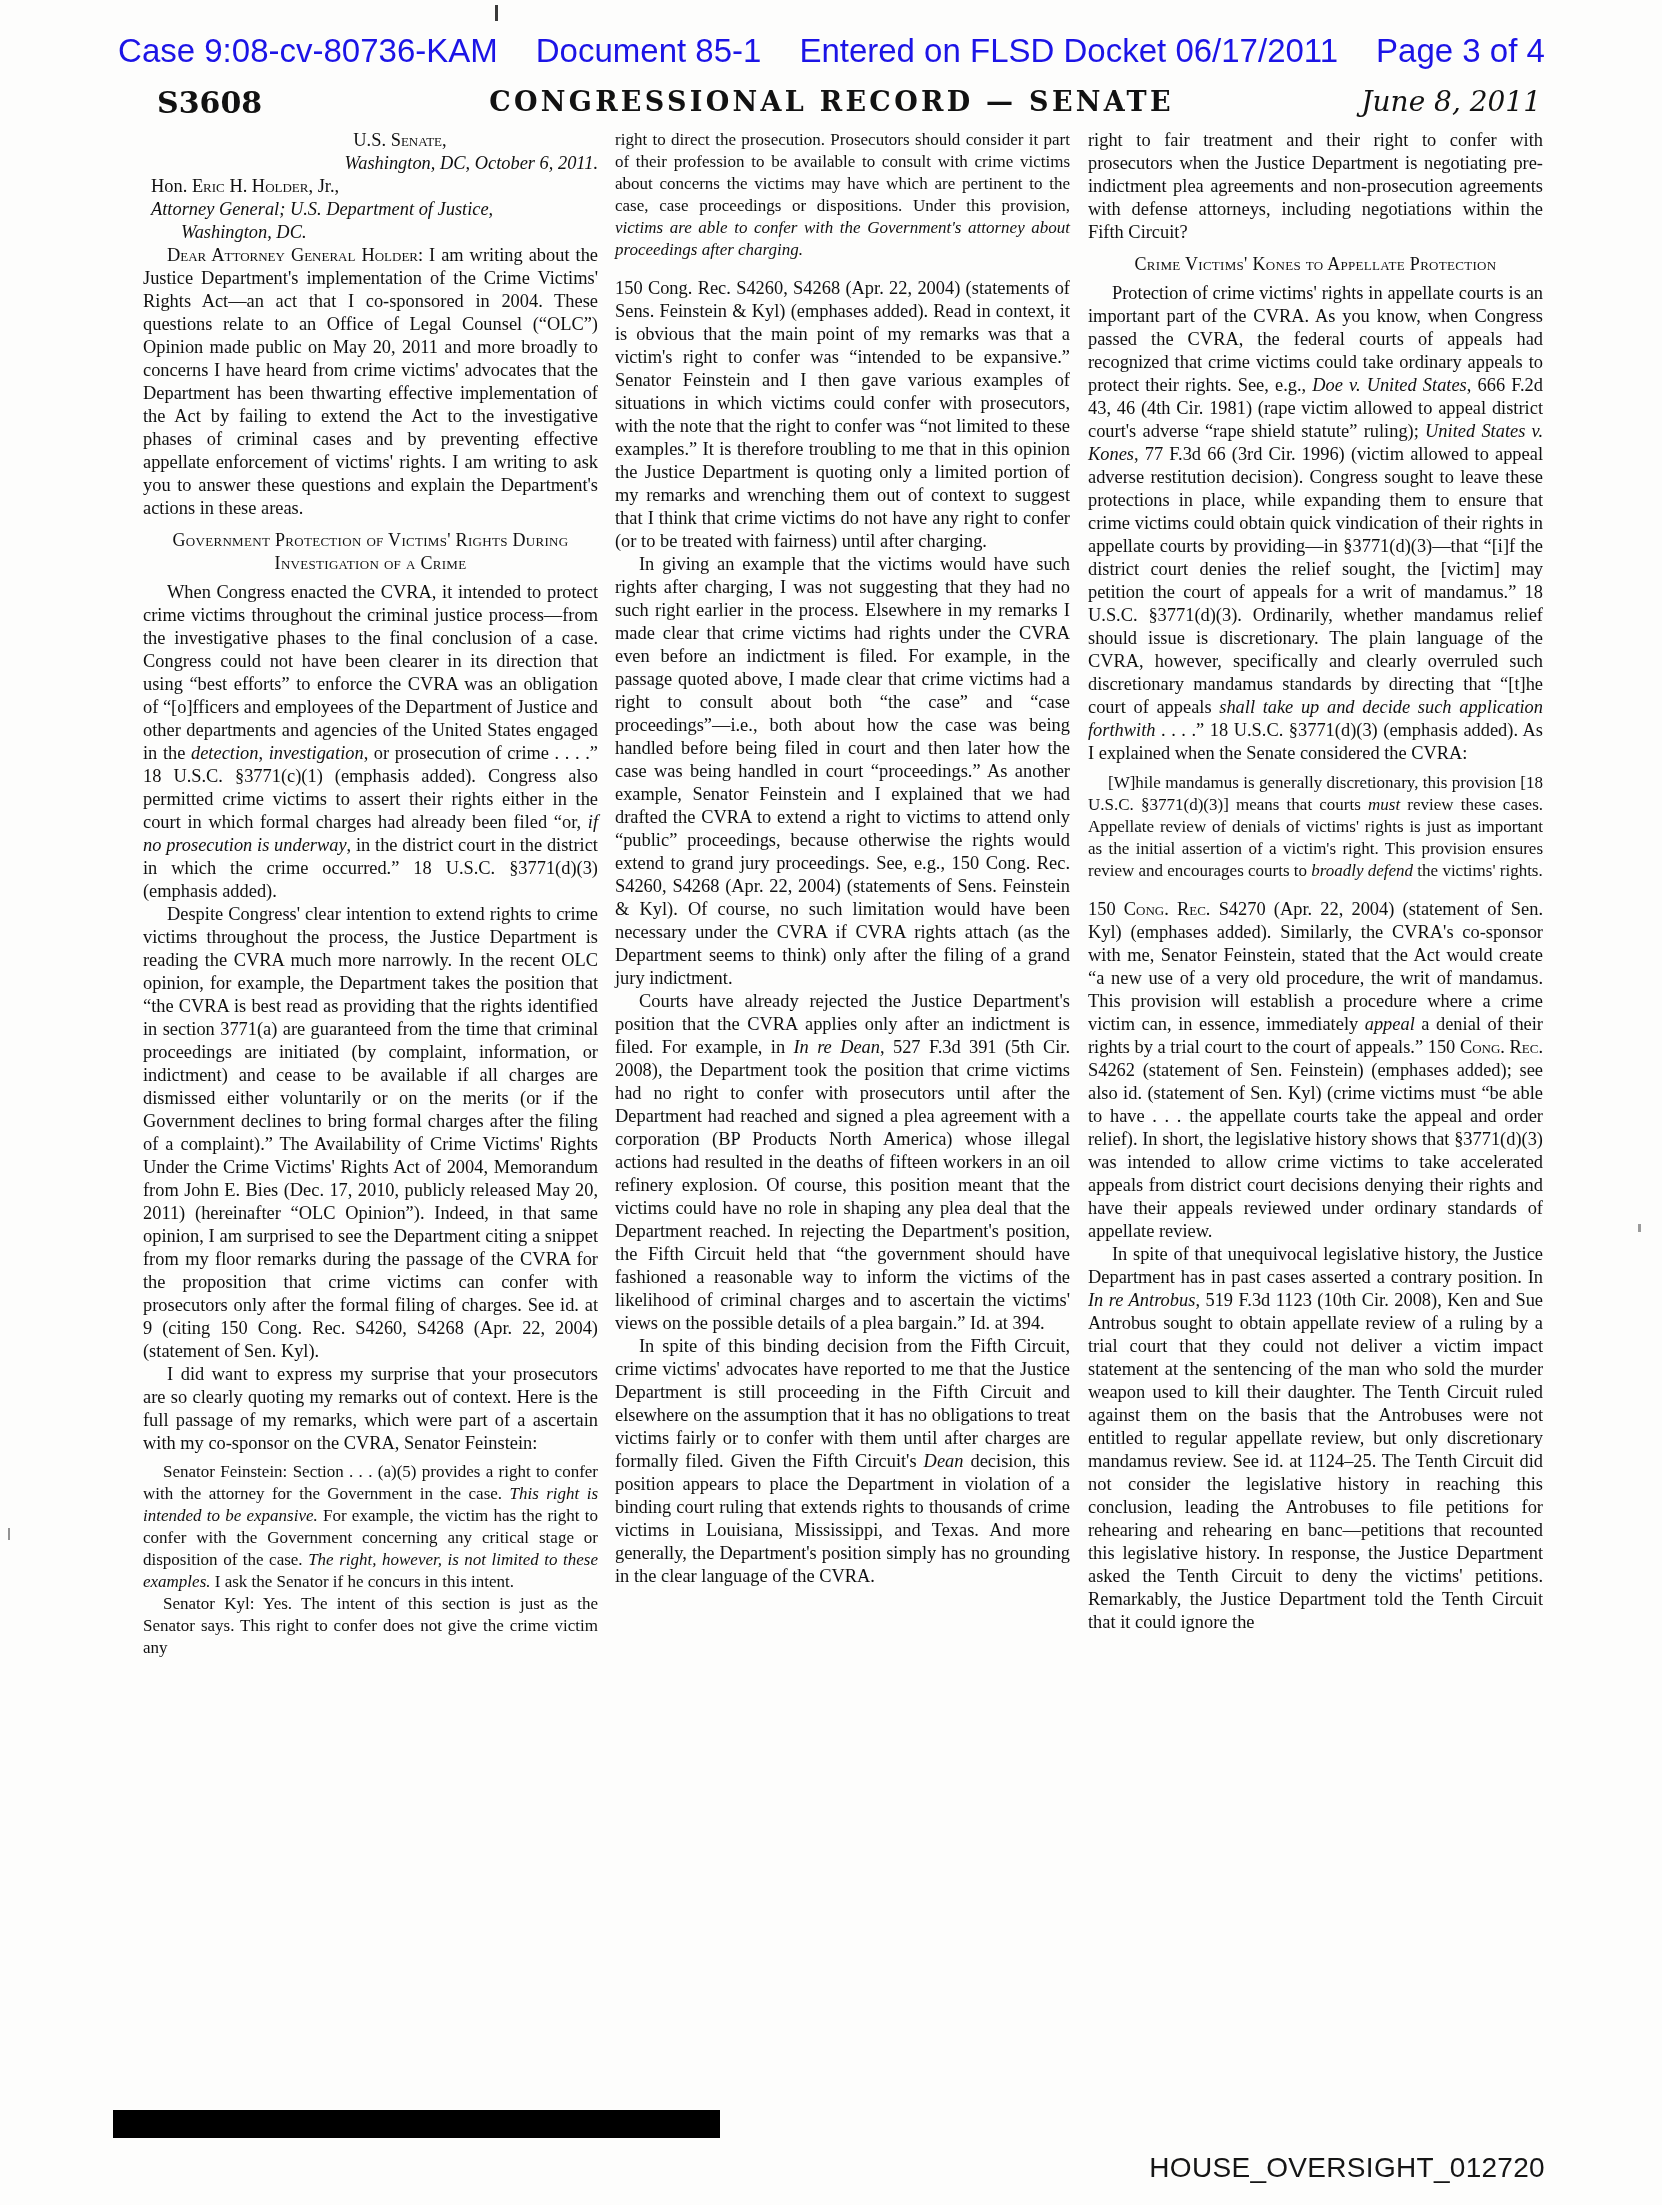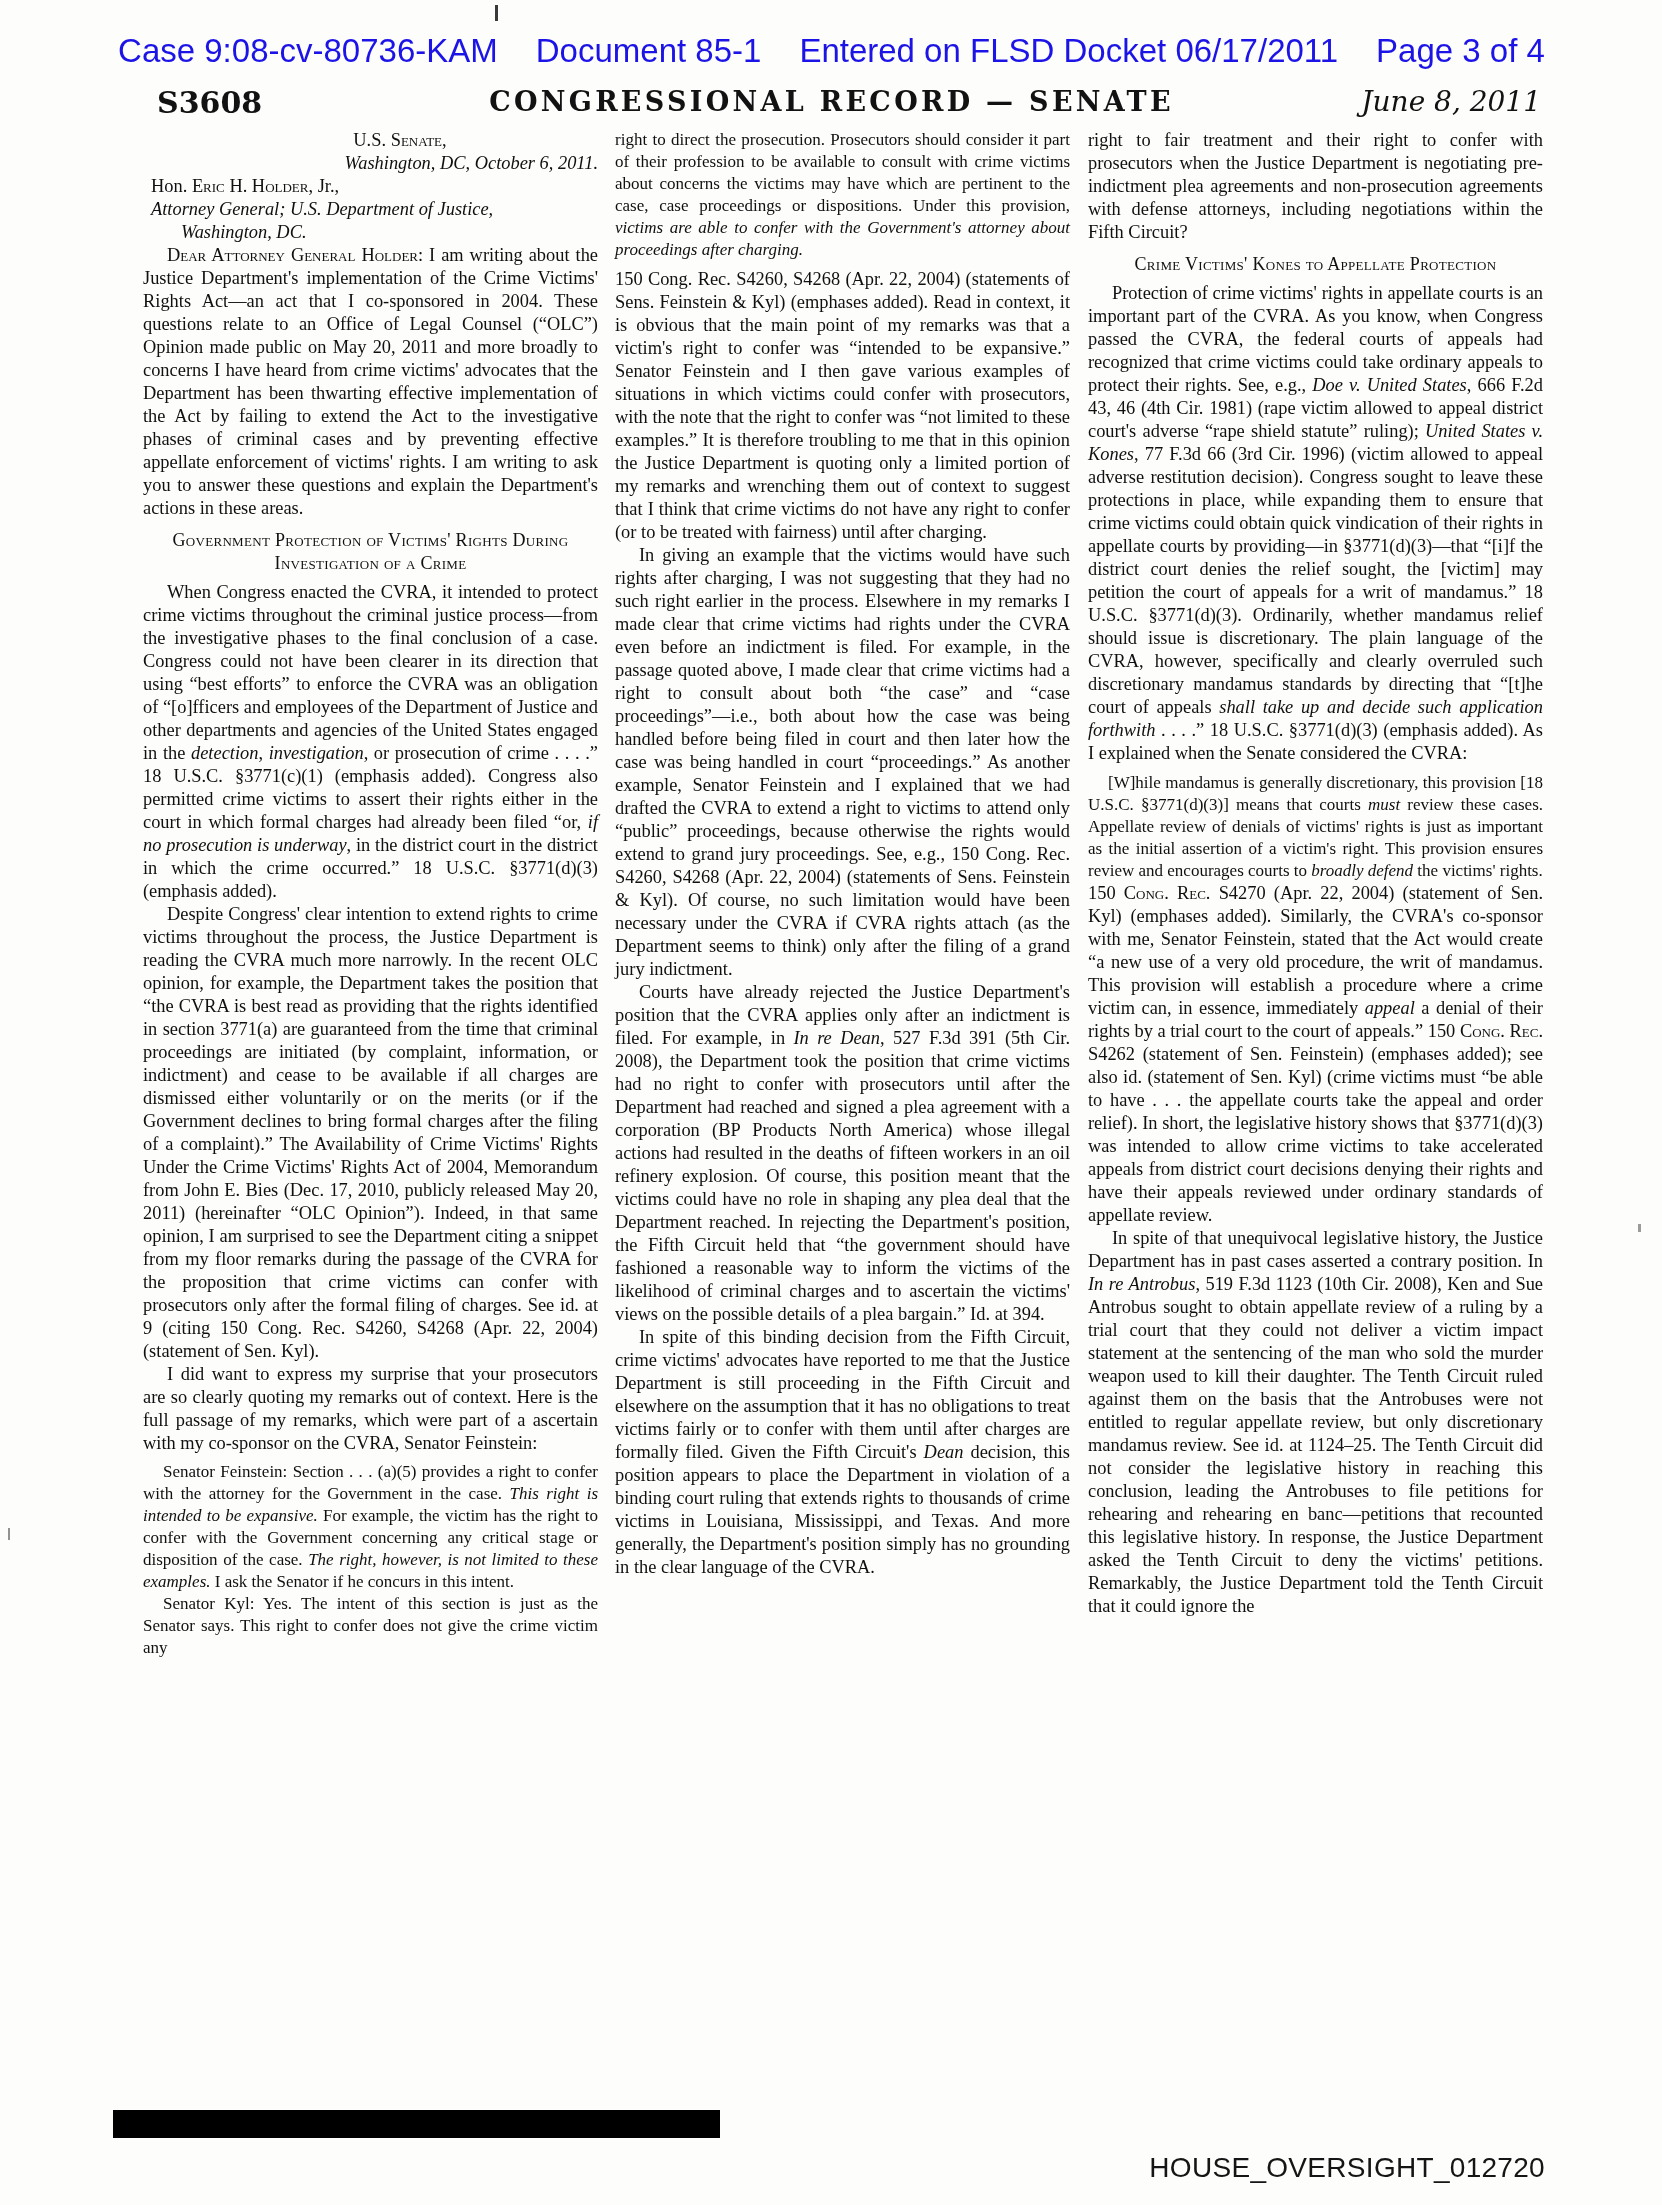--- a/index.html
+++ b/index.html
@@ -38,21 +38,21 @@
   }
   .col-1{left:143px;}
   .col-2{left:615px;}
   .col-3{left:1088px;}
   .blk{margin:0;}
   .line-center{text-align:center;text-indent:59px;}
   .line-right{text-align:right;}
   .line-left{text-align:left;margin-left:8px;}
   .line-left-indent{text-align:left;padding-left:38px;}
   .para{text-indent:24px;}
-  .para-flush{text-indent:0;}
+  .para-flush{text-indent:0;margin-top:16px;}
   .para-cont{text-indent:0;}
   .heading{
     text-align:center;text-indent:0;
     font-variant:small-caps;letter-spacing:0.3px;
     font-size:18px;line-height:22.4px;
     margin:9.2px 17px 6.6px 17px;
   }
   .quote{font-size:17px;line-height:22px;text-indent:20px;margin-top:6.6px;}
   .quote + .quote{margin-top:0;}
   .quote-cont{font-size:17px;line-height:22px;text-indent:0;margin-bottom:6.6px;}

